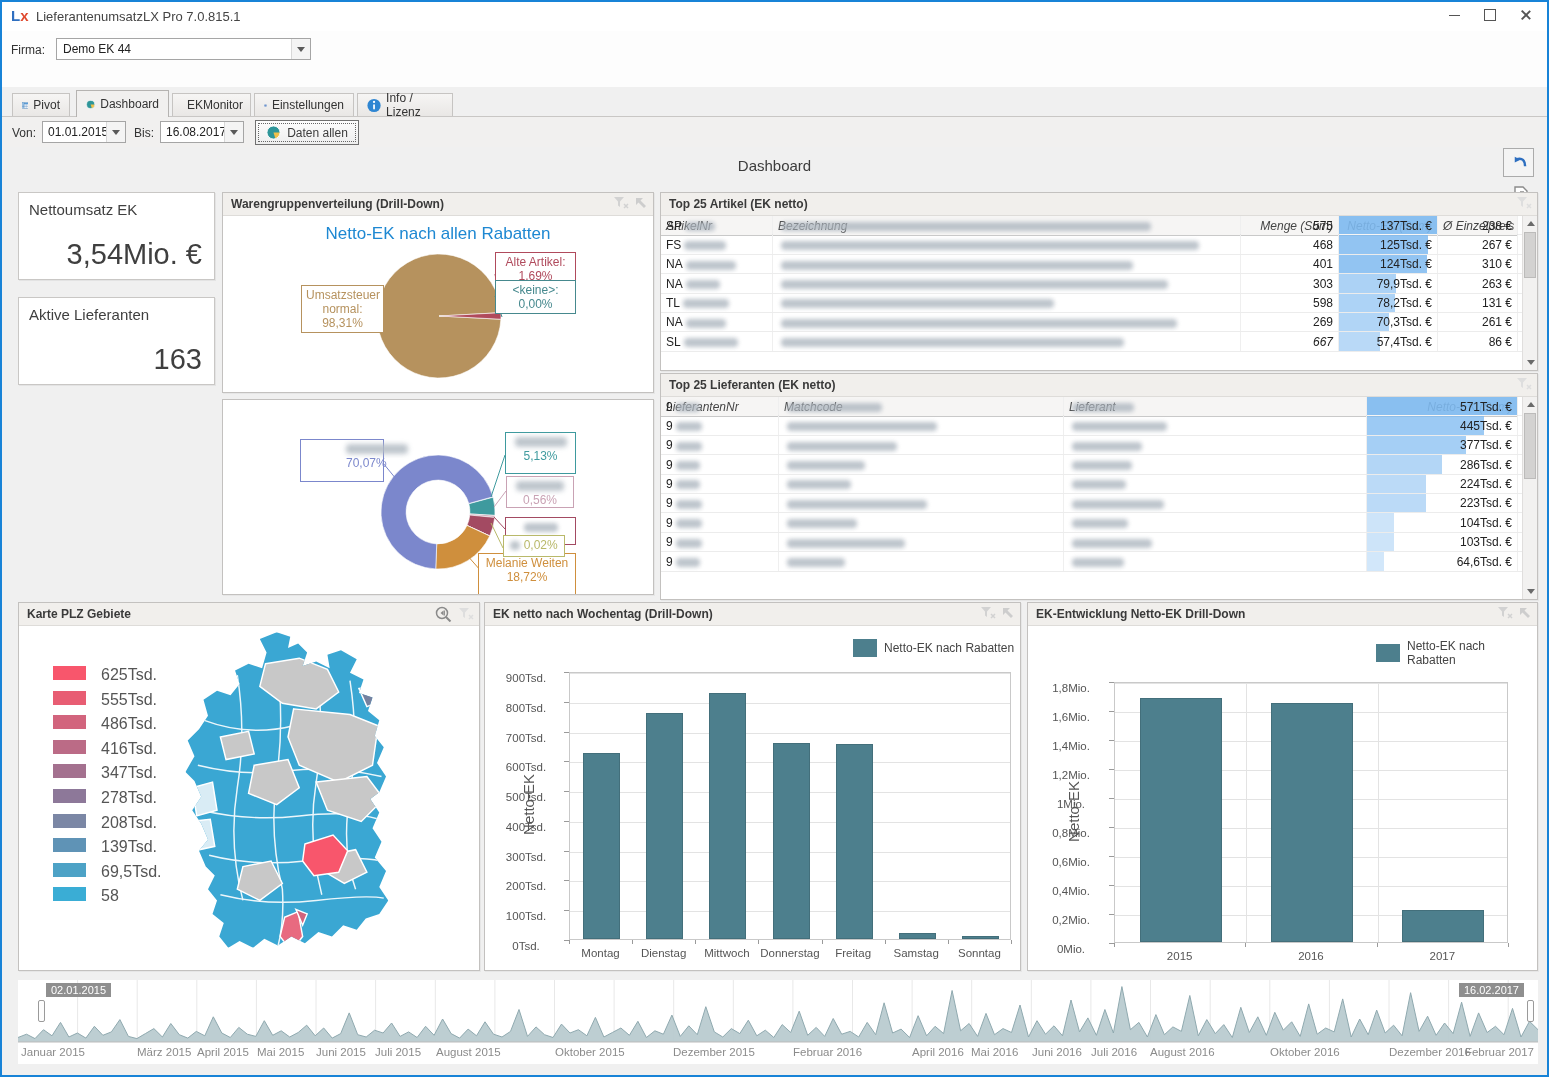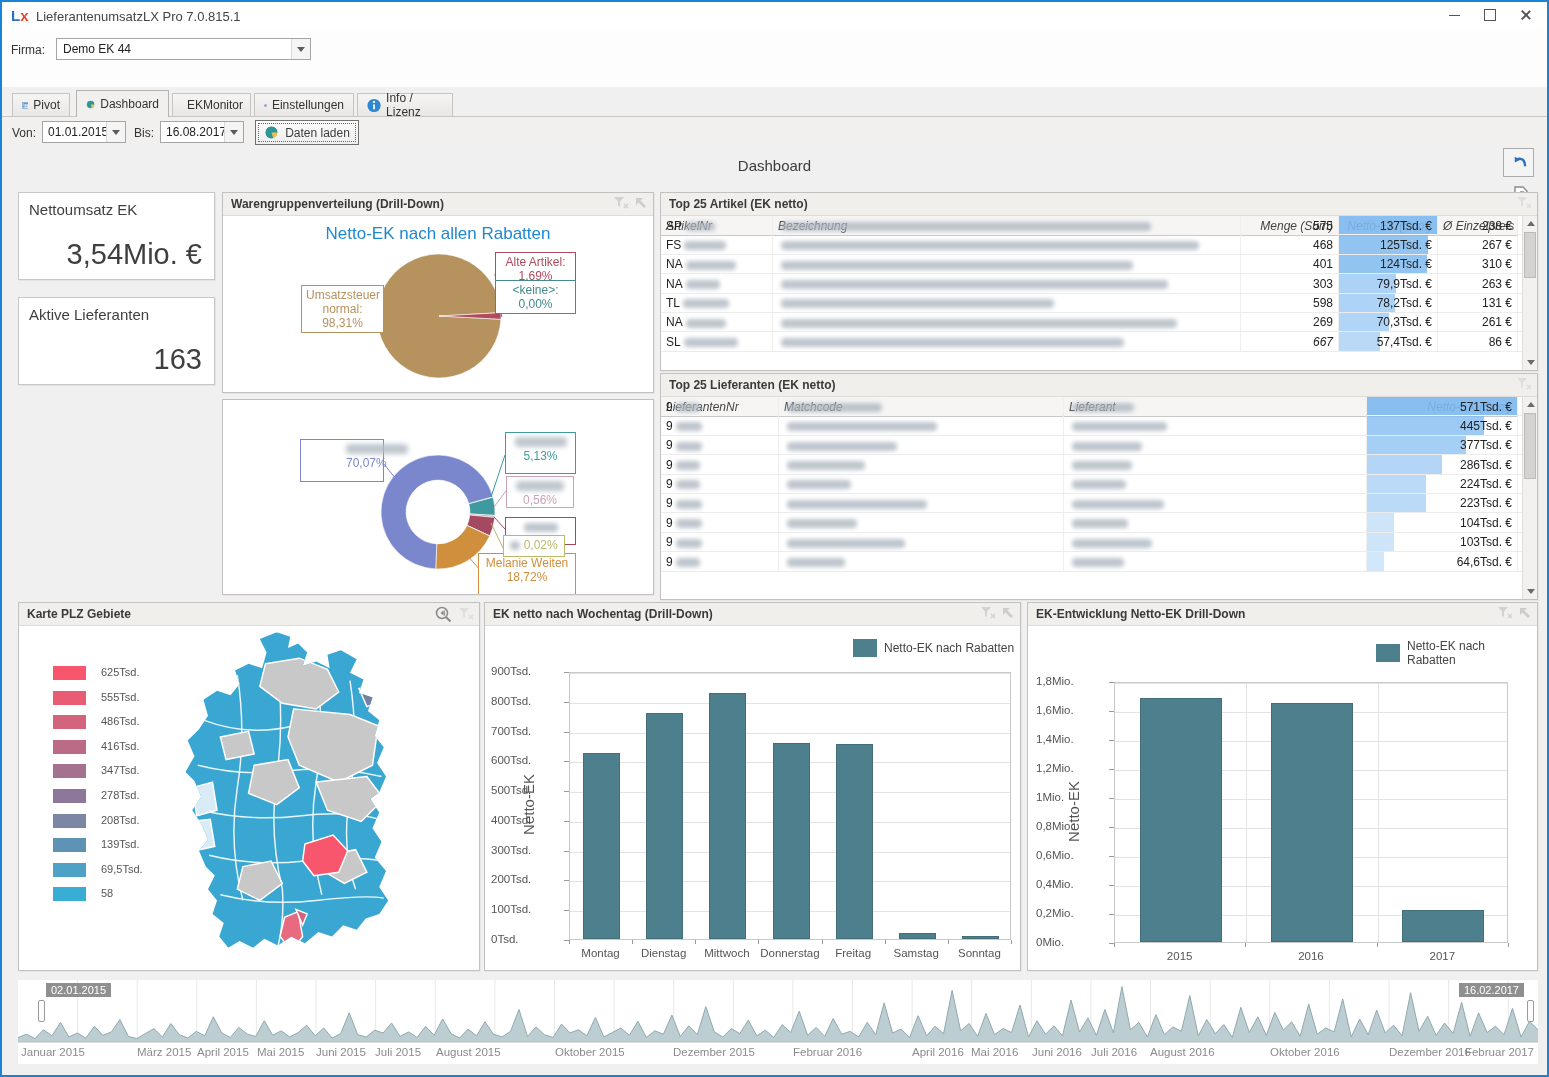--- a/index.html
+++ b/index.html
@@ -66,27 +66,27 @@
   .vscroll{position:absolute;right:0;top:0;bottom:0;width:15px;background:#f2f1f0;border-left:1px solid #e0dedd;box-sizing:border-box;}
   .sarr{position:absolute;left:0;width:15px;height:15px;display:flex;align-items:center;justify-content:center;}
   .sarr.up{top:0;} .sarr.dn{bottom:0;}
   .tri-up-s{width:0;height:0;border-left:4px solid transparent;border-right:4px solid transparent;border-bottom:5px solid #6a6a6a;}
   .tri-dn-s{width:0;height:0;border-left:4px solid transparent;border-right:4px solid transparent;border-top:5px solid #6a6a6a;}
   .sthumb{position:absolute;left:1px;width:12px;background:#d3d2d1;border:1px solid #bcbbba;box-sizing:border-box;}
   
   .maplegend{position:absolute;left:34px;top:36px;}
   .legitem{position:relative;height:24.6px;}
   .legswatch{position:absolute;left:0;top:4px;width:33px;height:14px;}
-  .leglabel{position:absolute;left:48px;top:4px;color:#555;font-size:11px;white-space:nowrap;}
+  .leglabel{position:absolute;left:48px;top:4px;color:#555;font-size:16px;white-space:nowrap;}
   
   .plot{position:absolute;border:1px solid #c9c9c9;box-sizing:border-box;}
   .gridline{position:absolute;left:0;right:0;height:1px;background:#e3e3e3;}
   .vgridline{position:absolute;top:0;bottom:0;width:1px;background:#e3e3e3;}
   .bar{position:absolute;bottom:0;}
-  .ytick{position:absolute;text-align:left;font-size:11.5px;color:#555;width:70px;}
+  .ytick{position:absolute;text-align:center;font-size:11.5px;color:#555;width:70px;margin-top:7px;}
   .ydash{position:absolute;width:5px;height:1px;background:#9a9a9a;}
   .xlab{position:absolute;text-align:center;font-size:11.5px;color:#555;}
   .xdash{position:absolute;width:1px;height:4px;background:#9a9a9a;}
   .ylabelrot{position:absolute;font-size:15px;color:#555;transform:rotate(-90deg);transform-origin:center;white-space:nowrap;}
   .legend{position:absolute;display:flex;align-items:center;gap:7px;font-size:12px;color:#444;}
   .legsw{width:24px;height:18px;display:inline-block;}
   
   .timeline{position:absolute;left:16px;top:978px;width:1520px;height:84px;background:#fff;}
   .tl-badge{position:absolute;top:3px;background:#8f8f8f;color:#fff;font-size:11px;padding:1px 5px;z-index:4;}
   .tl-handle{position:absolute;top:20px;width:7px;height:22px;background:#fdfdfd;border:1px solid #9a9a9a;border-radius:2px;box-sizing:border-box;z-index:4;}
@@ -194,21 +194,21 @@
       <span class="dd">
           <span class="tri-down"></span>
         </span>
     </div>
     <div class="loadbtn">
       <svg width="15" height="15" viewBox="0 0 16 16">
           <circle cx="8" cy="8" r="7" fill="#2e9599"></circle>
           <path d="M8,8 L15,8 A7,7 0 0 1 10,14.6 Z" fill="#f0c04a"></path>
           <circle cx="8" cy="8" r="7" fill="none" stroke="#fff"></circle>
         </svg>
-      <span>Daten laden</span>
+      <span>Daten allen</span>
     </div>
   </div>
 
   <div class="pagetitle">Dashboard</div>
 
   <div class="undobtn">
     <svg width="19" height="17" viewBox="0 0 20 18">
         <path d="M6,3 L6,9 L12,6 Z" fill="#2e6fc0"></path>
         <path d="M8,5.5 C14,3.5 17,7 17,13" stroke="#2e6fc0" stroke-width="2.6" fill="none"></path>
       </svg>

